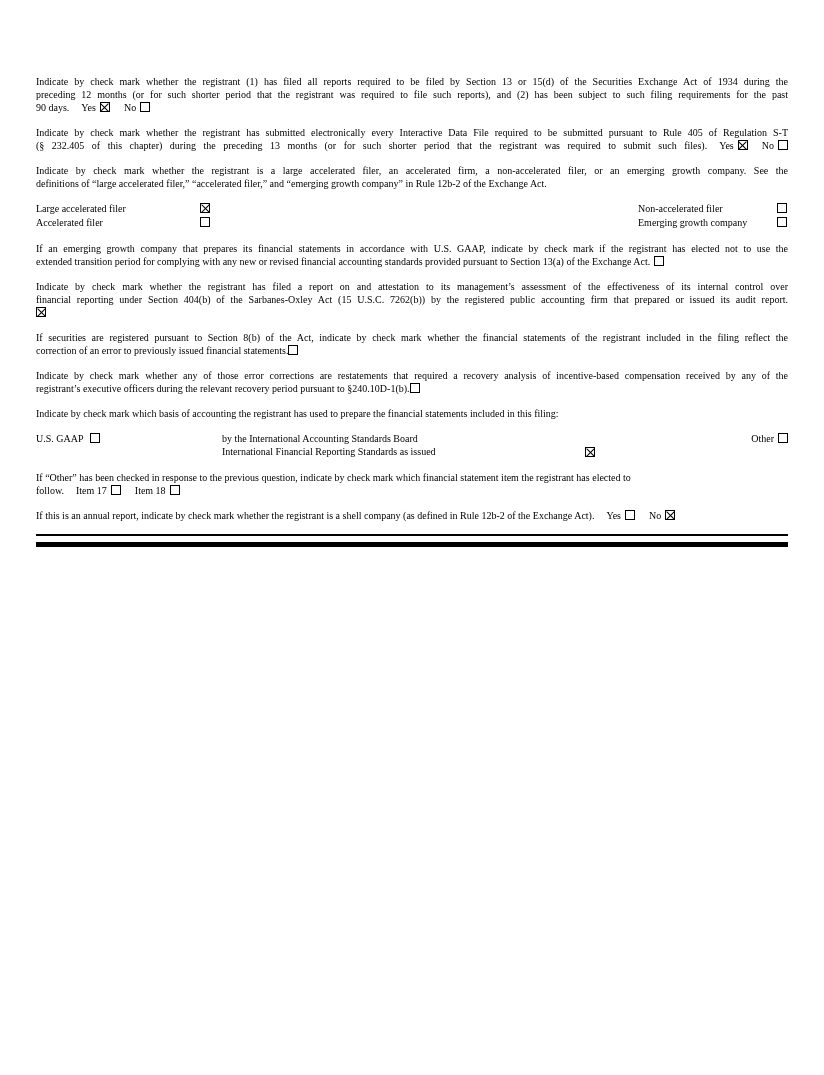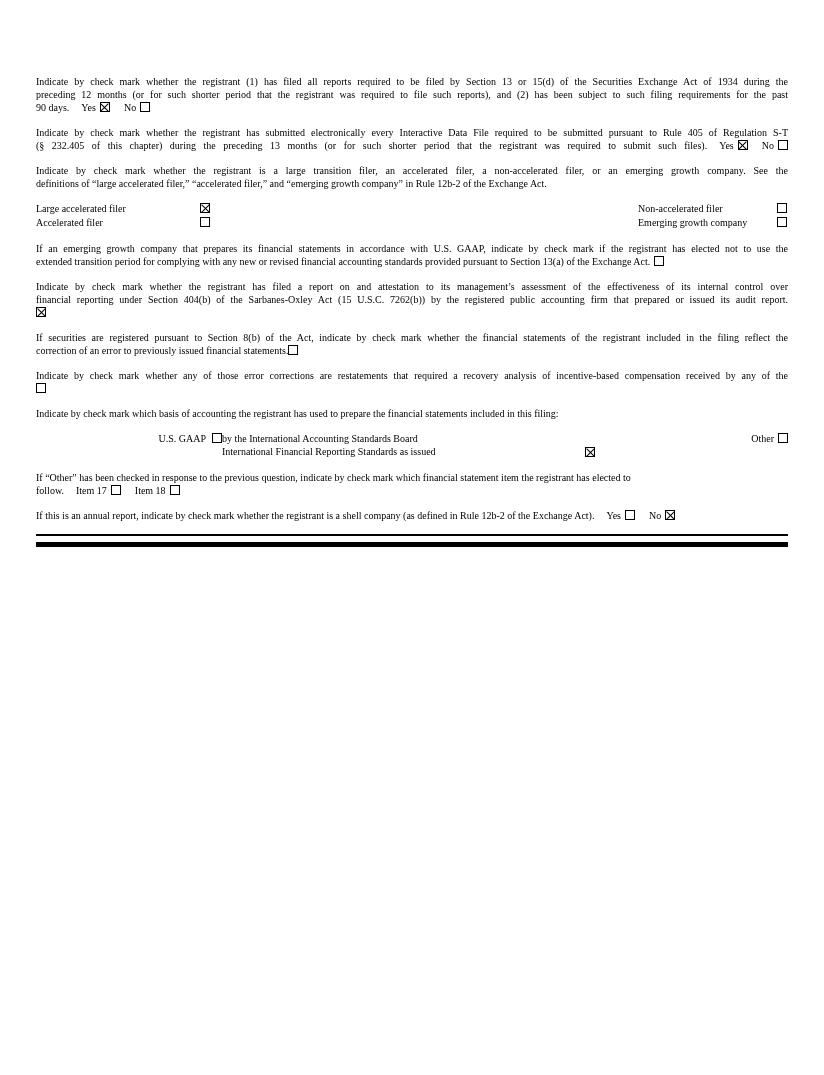--- a/index.html
+++ b/index.html
@@ -26,21 +26,21 @@
     content: ""; position: absolute; left: -1.5px; top: 3.5px;
     width: 11px; height: 1px; background: #000;
   }
   .cb.checked::before { transform: rotate(45deg); }
   .cb.checked::after  { transform: rotate(-45deg); }
   .filer {
     display: grid; grid-template-columns: 164px 438px 139px 12px;
     line-height: 14px; margin: 0 0 12px 0; white-space: nowrap;
   }
   .acct { display: flex; margin: 0 0 12px 0; white-space: nowrap; }
-  .acct-gaap { width: 186px; text-align: right; }
+  .acct-gaap { width: 186px; }
   .acct-ifrs { width: 355px; }
   .acct-cbcol { margin-left: 8px; padding-top: 14px; }
   .acct-other { margin-left: auto; }
   .rule-thin  { height: 2px; background: #000; margin-top: 12px; }
   .rule-thick { height: 5px; background: #000; margin-top: 6px; }
 </style>
 </head>
 <body>
 
 <div class="doc">
@@ -50,21 +50,21 @@
     <div class="jline">preceding 12 months (or for such shorter period that the registrant was required to file such reports), and (2) has been subject to such filing requirements for the past</div>
     <div class="lline"><span>90 days.</span><span class="g1"></span><span>Yes</span><span class="cb checked"></span><span class="g2"></span><span>No</span><span class="cb"></span></div>
   </div>
 
   <div class="para">
     <div class="jline">Indicate by check mark whether the registrant has submitted electronically every Interactive Data File required to be submitted pursuant to Rule 405 of Regulation S-T</div>
     <div class="jline"><span>(§ 232.405 of this chapter) during the preceding 13 months (or for such shorter period that the registrant was required to submit such files).</span><span class="g1"></span><span>Yes</span><span class="cb checked"></span><span class="g2"></span><span>No</span><span class="cb"></span></div>
   </div>
 
   <div class="para">
-    <div class="jline">Indicate by check mark whether the registrant is a large transition filer, an accelerated filer, a non-accelerated filer, or an emerging growth company. See the</div>
+    <div class="jline">Indicate by check mark whether the registrant is a large accelerated filer, an accelerated firm, a non-accelerated filer, or an emerging growth company. See the</div>
     <div class="lline">definitions of “large accelerated filer,” “accelerated filer,” and “emerging growth company” in Rule 12b-2 of the Exchange Act.</div>
   </div>
 
   <div class="filer">
     <span>Large accelerated filer</span>
     <span><span class="cb nogap checked"></span></span>
     <span>Non-accelerated filer</span>
     <span><span class="cb nogap"></span></span>
     <span>Accelerated filer</span>
     <span><span class="cb nogap"></span></span>
@@ -83,21 +83,21 @@
     <div class="cbline"><span class="cb nogap checked"></span></div>
   </div>
 
   <div class="para">
     <div class="jline">If securities are registered pursuant to Section 8(b) of the Act, indicate by check mark whether the financial statements of the registrant included in the filing reflect the</div>
     <div class="lline"><span>correction of an error to previously issued financial statements.</span><span class="cb nogap"></span></div>
   </div>
 
   <div class="para">
     <div class="jline">Indicate by check mark whether any of those error corrections are restatements that required a recovery analysis of incentive-based compensation received by any of the</div>
-    <div class="lline"><span class="cb nogap"></span></div>
+    <div class="lline"><span>registrant’s executive officers during the relevant recovery period pursuant to §240.10D-1(b).</span><span class="cb nogap"></span></div>
   </div>
 
   <div class="para">
     <div class="lline">Indicate by check mark which basis of accounting the registrant has used to prepare the financial statements included in this filing:</div>
   </div>
 
   <div class="acct">
     <div class="acct-gaap"><span>U.S. GAAP</span><span class="cb" style="margin-left:6px"></span></div>
     <div class="acct-ifrs">
       <div>by the International Accounting Standards Board</div>

